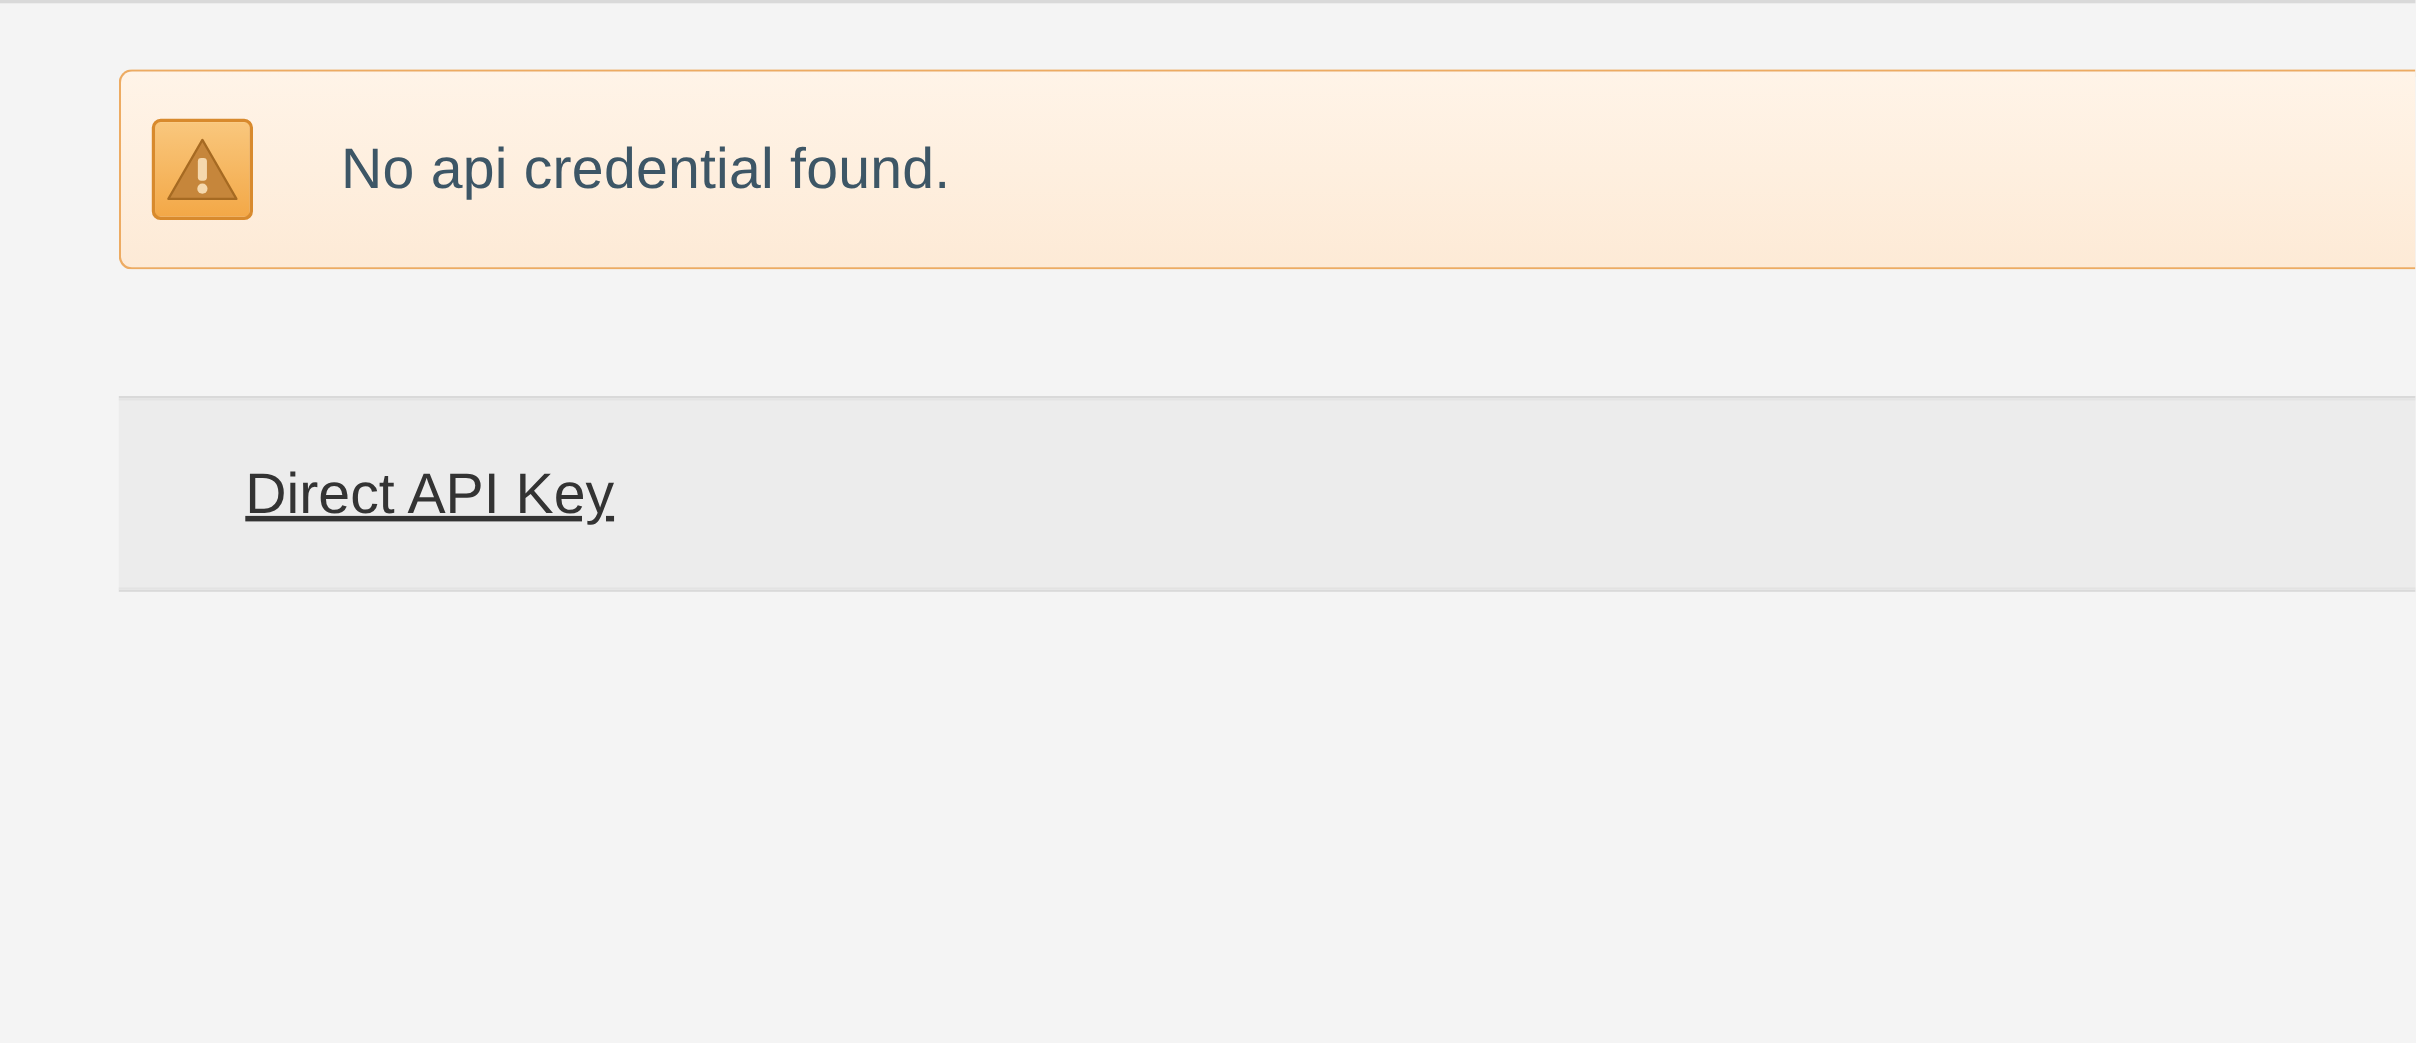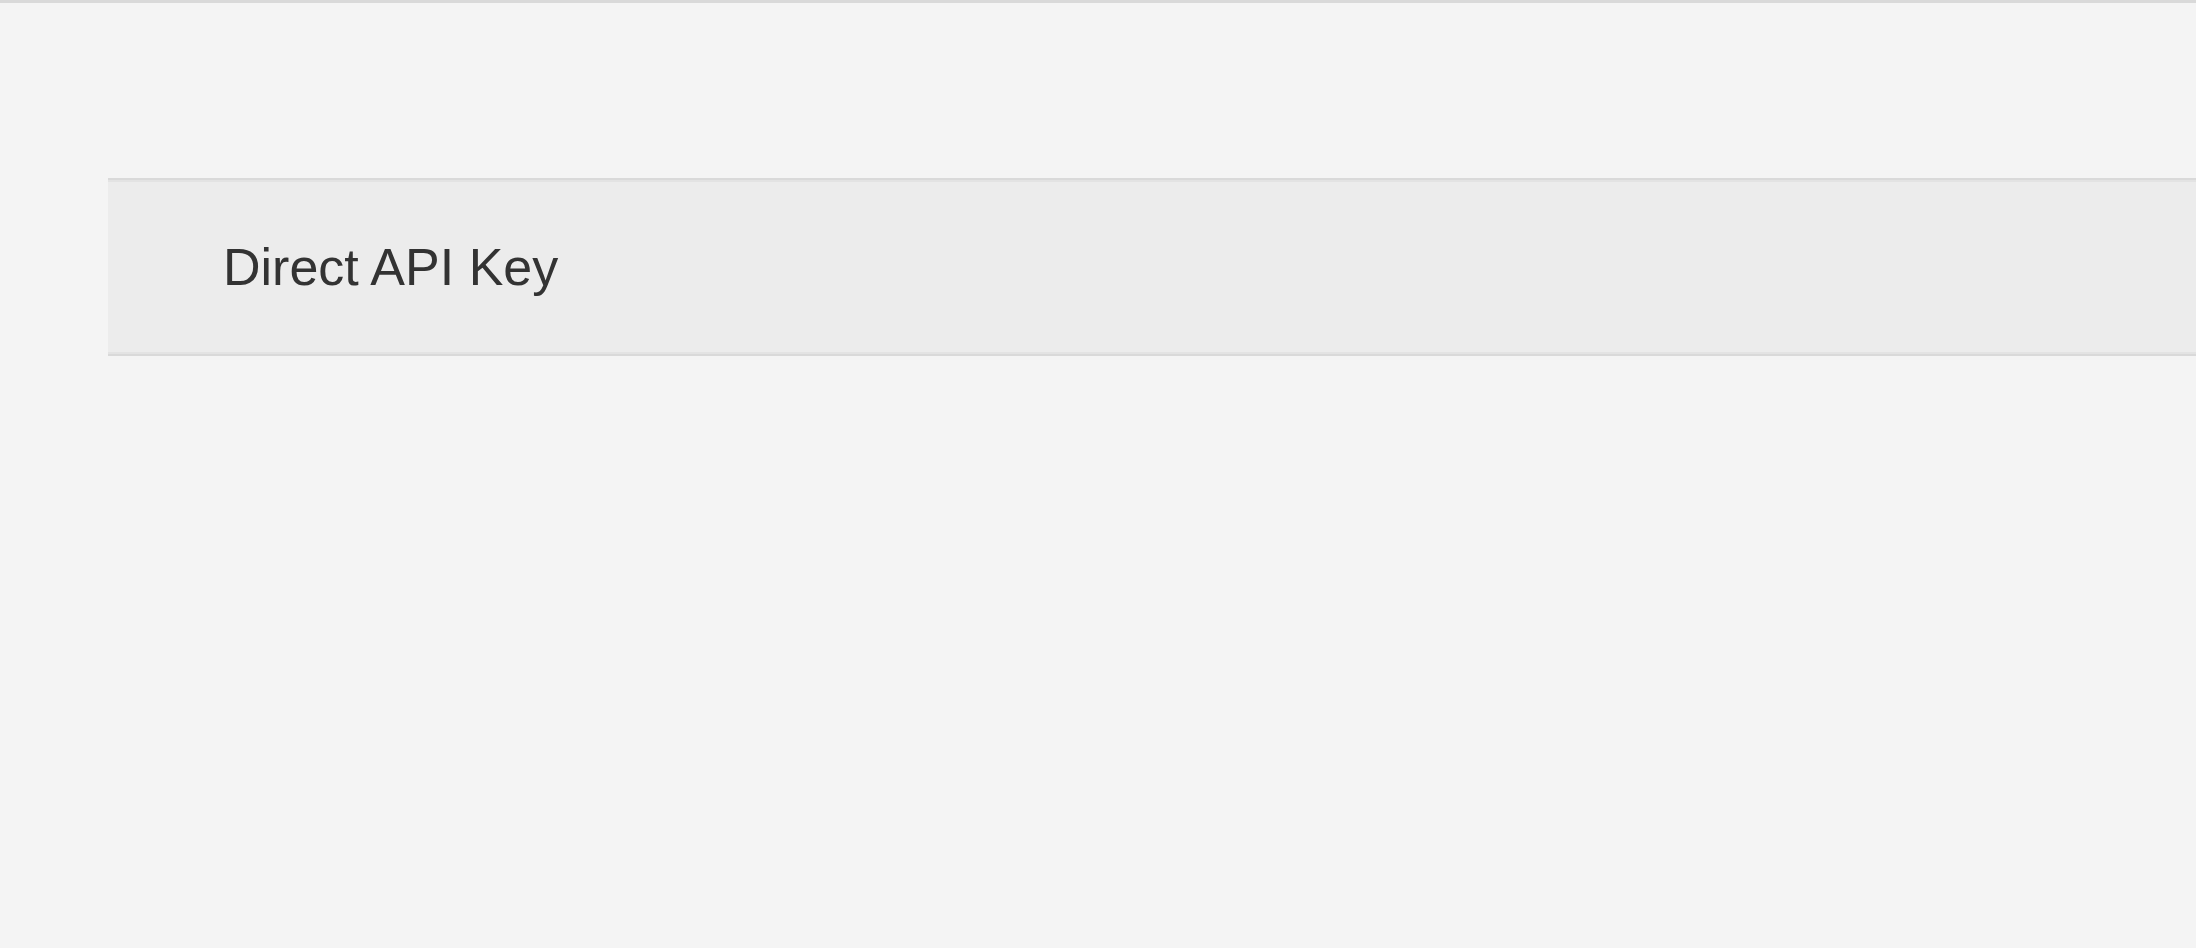--- a/index.html
+++ b/index.html
@@ -58,20 +58,21 @@
       background: #ececec;
       border-top: 2px solid #e3e3e3;
       border-bottom: 2px solid #e3e3e3;
       display: flex;
       align-items: center;
       padding-left: 115px;
     }
     .table-header-text {
       font-size: 52px;
       color: #333333;
+      text-decoration: underline;
     }
 
     
     .btn-generate {
       margin-top: 84px;
       height: 130px;
       padding: 0 52px;
       font-size: 46px;
       font-weight: 700;
       color: #434343;
@@ -81,20 +82,30 @@
       background: linear-gradient(to bottom, #f9f9f9 0%, #e2e2e2 55%, #cfcfcf 100%);
       box-shadow: 0 3px 4px rgba(0,0,0,.15);
       cursor: pointer;
     }
   </style>
 </head>
 <body>
 
 <div class="page">
 
+  <div class="alert">
+    <div class="alert-icon-box">
+      <svg viewBox="0 0 64 56">
+        <polygon points="32,2 62,54 2,54" fill="#c6863b" stroke="#a66a22" stroke-width="2" stroke-linejoin="round"></polygon>
+        <rect x="28" y="18" width="8" height="20" rx="3" fill="#f5d8ad"></rect>
+        <circle cx="32" cy="45" r="4.5" fill="#f5d8ad"></circle>
+      </svg>
+    </div>
+    <span class="alert-text">No api credential found.</span>
+  </div>
 
   <div class="table-wrap">
     <div class="table-header">
       <span class="table-header-text">Direct API Key</span>
     </div>
   </div>
 
 
 </div>
 

